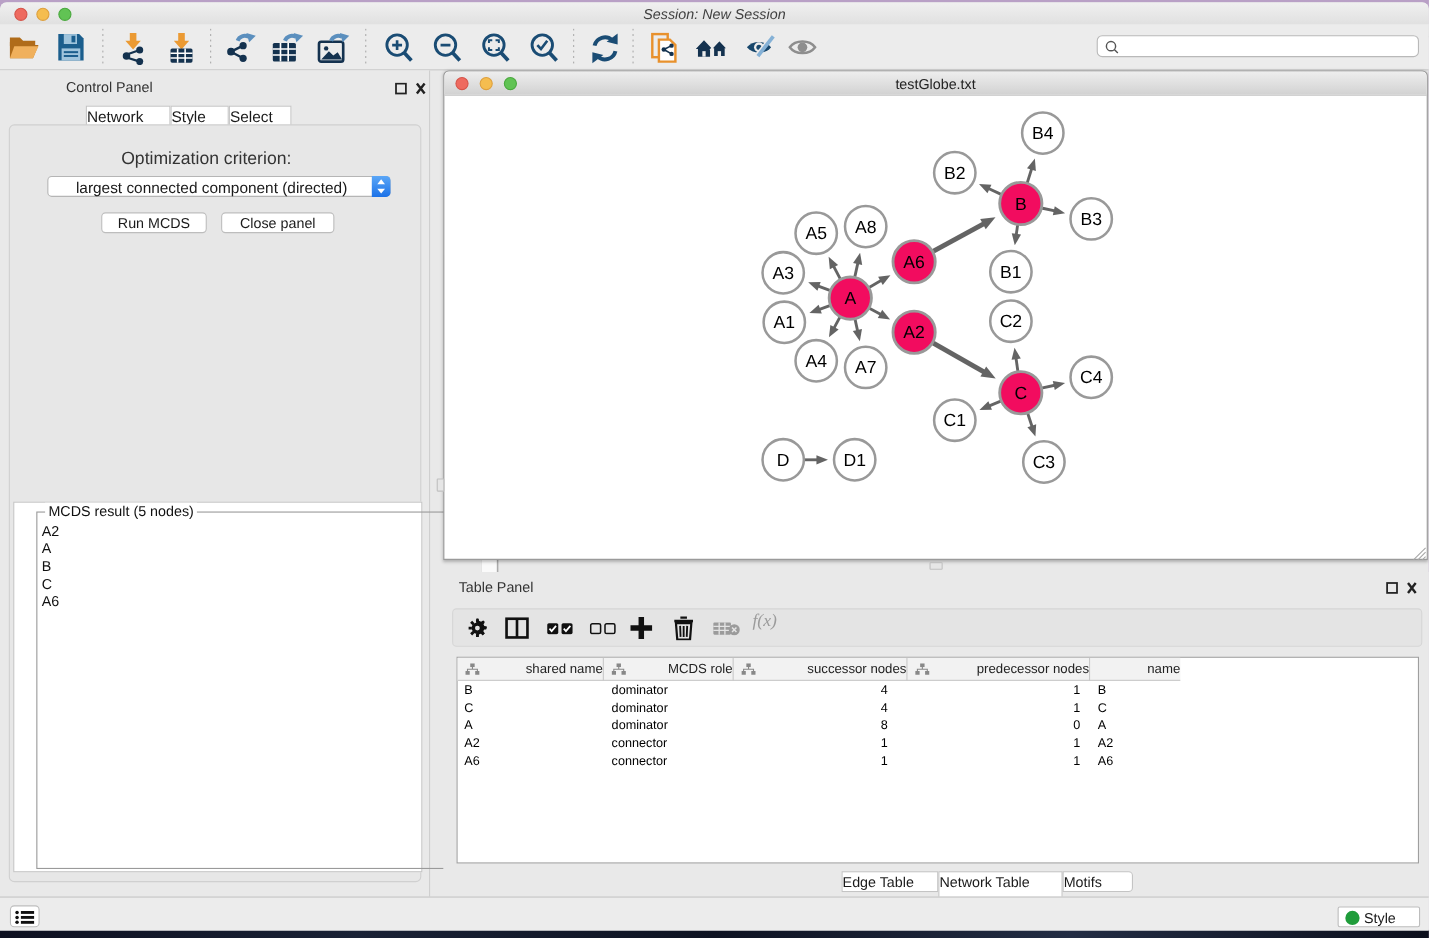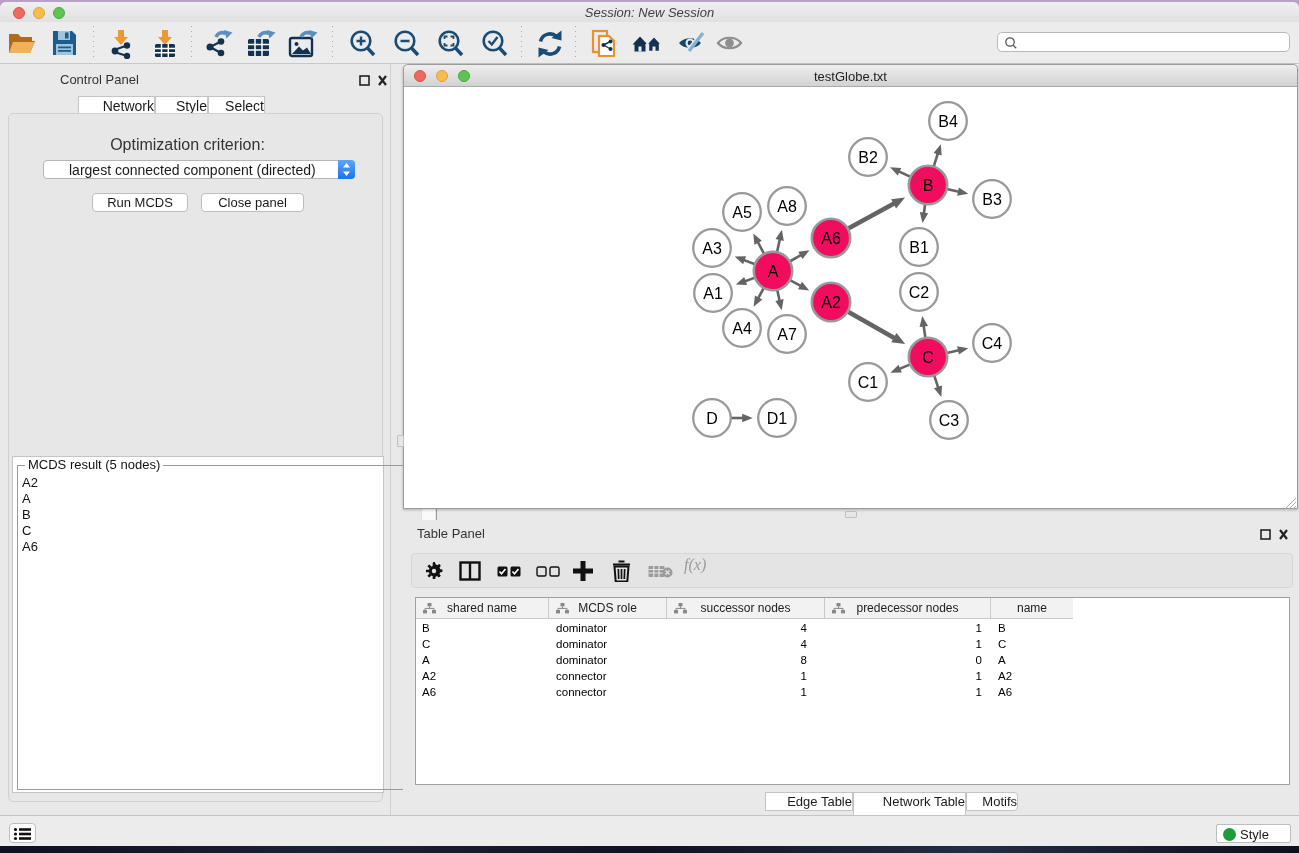--- a/index.html
+++ b/index.html
@@ -12,41 +12,41 @@
 .titletext { position:absolute; top:3px; width:100%; text-align:center; font-size:13px; color:#404040; }
 
 .toolbar { position:absolute; left:0; top:20px; width:1299px; height:42px; background:#ececec; border-bottom:1px solid #c8c8c8; }
 .sep { position:absolute; top:4px; height:34px; width:1px; background-image:linear-gradient(#aaa 30%, rgba(255,255,255,0) 0%); background-size:1px 5px; }
 .tbi { position:absolute; top:7px; }
 .searchbox { position:absolute; left:997px; top:10px; width:293px; height:20px; background:#fff; border:1px solid #b9b9b9; border-radius:5px; }
 
 .cpanel { position:absolute; left:0; top:62px; width:391px; height:753px; background:#e9e9e9; border-right:1px solid #cfcfcf; }
 .paneltitle { position:absolute; font-size:13px; color:#333; }
 .tabs { position:absolute; left:0; top:0; } .tabs .tab { font-size:14px; line-height:18px; }
-.tab { position:absolute; top:0; height:20px; background:#fff; border:1px solid #c4c4c4; color:#1a1a1a; text-align:right; line-height:19px; }
+.tab { position:absolute; top:0; height:20px; background:#fff; border:1px solid #c4c4c4; color:#1a1a1a; text-align:left; line-height:19px; }
 .tab.sel { background:linear-gradient(#4aa0f5,#1673e6); color:#fff; border:1px solid #1673e6; border-radius:4px;margin-top:33px; }
 .cpcontent { position:absolute; left:8px; top:49px; width:375px; height:689px; background:#e7e7e7; border:1px solid #d0d0d0; border-radius:5px; }
 .button { position:absolute; background:#fff; border:1px solid #bdbdbd; border-radius:4px; font-size:13px; color:#1a1a1a; text-align:center; }
 .combo { position:absolute; left:43px; top:96px; width:312px; height:19px; background:#fff; border:1px solid #b5b5b5; border-radius:4px; font-size:14px; color:#1a1a1a; }
 .combobtn { position:absolute; right:-1px; top:-1px; width:17px; height:19px; background:linear-gradient(#5ba7f7,#1c72e8); border-radius:0 4px 4px 0; }
 .resultbox { position:absolute; left:12px; top:392px; width:372px; height:337px; background:#fff; border:1px solid #c4c4c4; }
-.fieldset { position:absolute; left:4px; top:8px; width:420px; height:325px; border:1px solid #9a9a9a; }
+.fieldset { position:absolute; left:20px; top:8px; width:420px; height:325px; border:1px solid #9a9a9a; }
 .fieldlabel { position:absolute; left:7px; top:-9px; background:#fff; padding:0 3px; font-size:13px; color:#111; }
 .mlist { position:absolute; left:4px; top:9px; font-size:13px; color:#111; line-height:16px; }
 .vscroll { position:absolute; right:1px; top:1px; width:14px; height:323px; background:#fafafa; border-left:1px solid #e0e0e0; }
 
 .netwin { position:absolute; left:403px; top:62px; width:895px; height:445px; background:#fff; border:1px solid #9a9a9a; border-radius:5px 5px 0 0; box-shadow:0 1px 3px rgba(0,0,0,0.25); }
 .nettitle { position:absolute; left:0; top:0; width:100%; height:22px; background:linear-gradient(#eeeeee,#d2d2d2); border-bottom:1px solid #aaa; border-radius:5px 5px 0 0; }
 .ntl { position:absolute; top:5px; width:12px; height:12px; border-radius:50%; }
 
 .tpanel { position:absolute; left:403px; top:518px; width:896px; height:297px; background:#e9e9e9; }
 .ttool { position:absolute; left:8px; top:33px; width:882px; height:35px; background:#e4e4e4; border:1px solid #d6d6d6; border-radius:4px; }
 .ttable { position:absolute; left:12px; top:77px; width:875px; height:188px; background:#fff; border:1px solid #9f9f9f; }
 .thead { position:absolute; left:0; top:0; height:21px; font-size:12px; color:#222; }
-.thcell { position:absolute; top:0; height:21px; border-right:1px solid #c9c9c9; text-align:center; line-height:21px; }
+.thcell { position:absolute; top:0; height:21px; border-right:1px solid #c9c9c9; text-align:right; line-height:21px; }
 .trow { position:absolute; font-size:11.5px; color:#000; }
 .btabs { position:absolute; font-size:13px; }
 
 .statusbar { position:absolute; left:0; top:813px; width:1299px; height:33px; background:#ececec; border-top:1px solid #c4c4c4; }
 .deskbottom { position:absolute; left:0; top:845px; width:1299px; height:8px; background:linear-gradient(90deg,#0d1020 0%,#1a2236 25%,#0e1322 50%,#232d44 75%,#0c0f1c 100%); }
 </style>
 </head>
 <body>
 <div class="deskbottom"></div>
 <div class="app">
@@ -406,21 +406,21 @@
       <div class="trow" style="left:6px; top:22px; line-height:16px;">B<br>C<br>A<br>A2<br>A6</div>
       <div class="trow" style="left:140px; top:22px; line-height:16px;">dominator<br>dominator<br>dominator<br>connector<br>connector</div>
       <div class="trow" style="left:251px; top:22px; width:140px; text-align:right; line-height:16px;">4<br>4<br>8<br>1<br>1</div>
       <div class="trow" style="left:409px; top:22px; width:157px; text-align:right; line-height:16px;">1<br>1<br>0<br>1<br>1</div>
       <div class="trow" style="left:582px; top:22px; line-height:16px;">B<br>C<br>A<br>A2<br>A6</div>
     </div>
     <div class="btabs">
       <div class="tab sel" style="left:270px; top:272px; width:92px; height:19px; line-height:17px; border-radius:4px 0 0 4px;">Node Table</div>
       <div class="tab" style="left:362px; top:272px; width:88px; height:19px; line-height:17px;">Edge Table</div>
       <div class="tab" style="left:450px; top:272px; width:113px; height:32px; line-height:17px;">Network Table</div>
-      <div class="tab" style="left:563px; top:272px; width:52px; height:19px; line-height:17px; border-radius:0 4px 4px 0;">Motifs</div>
+      <div class="tab" style="left:563px; top:272px; width:64px; height:19px; line-height:17px; border-radius:0 4px 4px 0;">Motifs</div>
     </div>
   </div>
   <div style="position:absolute; left:397px; top:433px; width:7px; height:12px; background:#e6e6e6; border:1px solid #c0c0c0; border-radius:1px;"></div>
   <div style="position:absolute; left:845px; top:509px; width:12px; height:7px; background:#e6e6e6; border:1px solid #c0c0c0; border-radius:1px;"></div>
   <svg style="position:absolute; left:1284px; top:495px;" width="13" height="13" viewBox="0 0 13 13">
       <path d="M12 1 L1 12 M12 5 L5 12 M12 9 L9 12" stroke="#a8a8a8" stroke-width="1"></path>
     </svg>
   <div class="statusbar">
     <div class="button" style="left:9px; top:7px; width:27px; height:20px;"><svg width="19" height="14" viewBox="0 0 19 14" style="margin-top:3px">
           <circle cx="2.5" cy="2.5" r="1.6" fill="#111"></circle>

